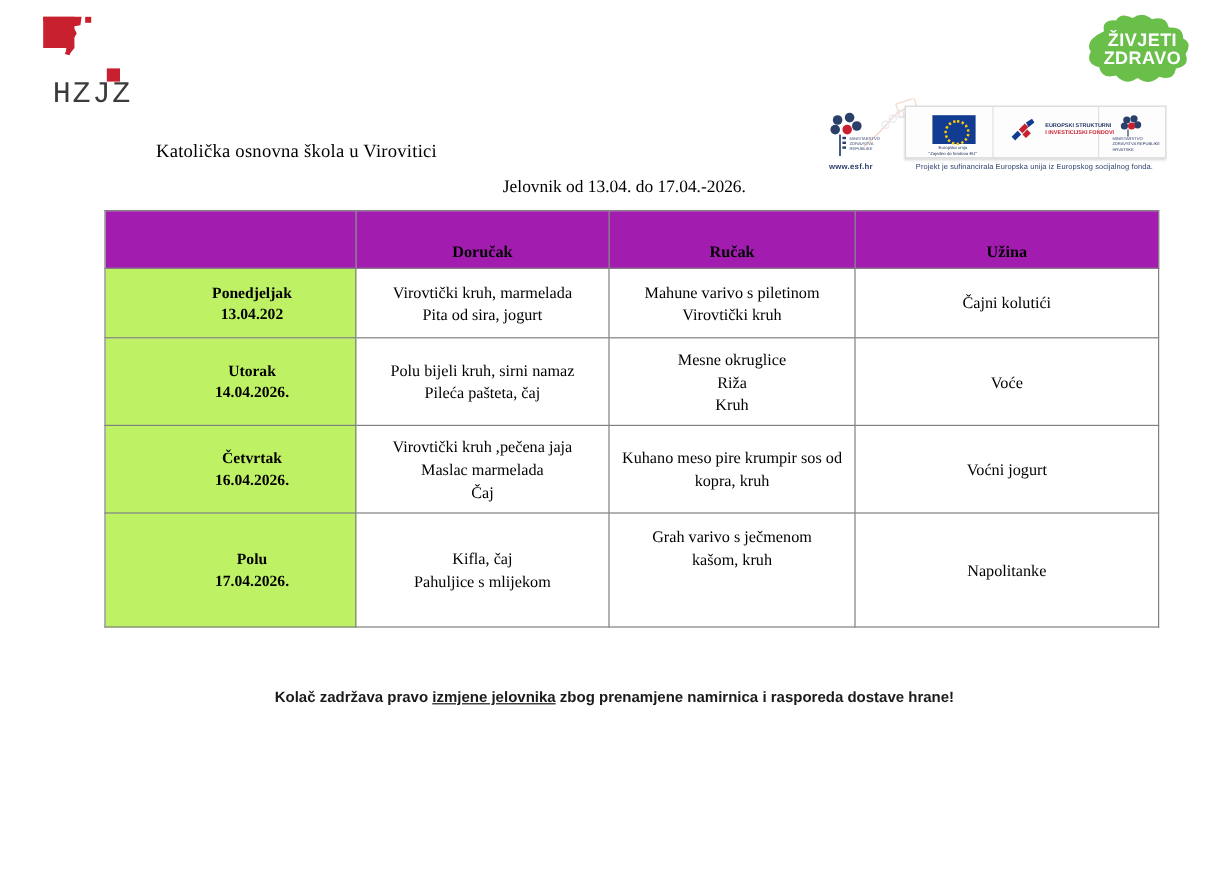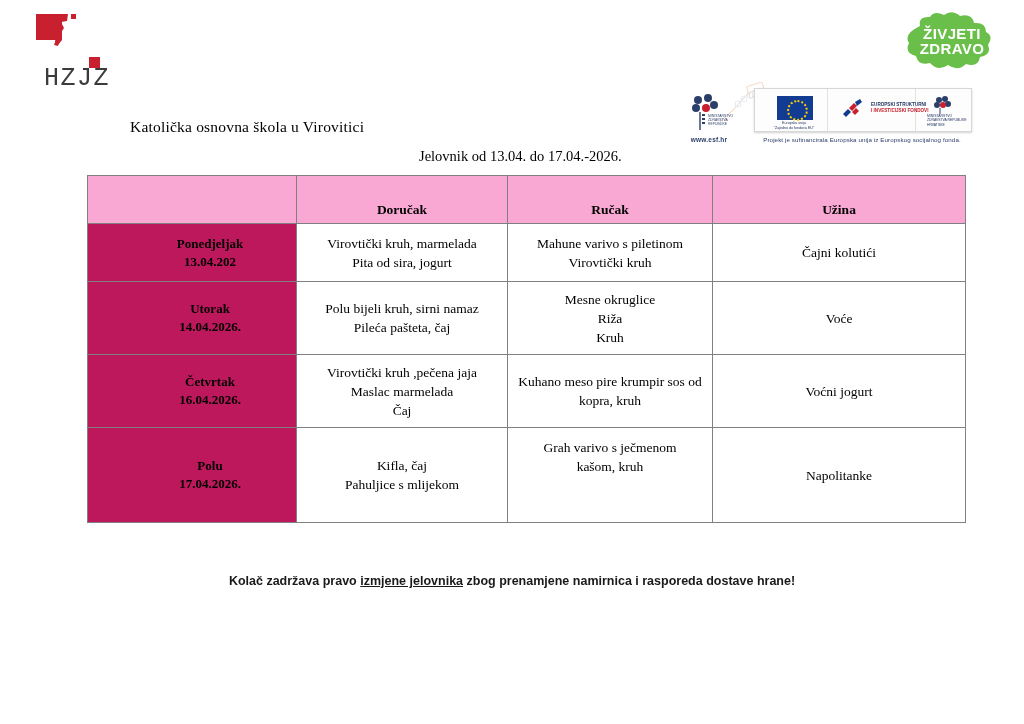--- a/index.html
+++ b/index.html
@@ -229,34 +229,34 @@
     table-layout: fixed;
   }
   .menu-table td, .menu-table th {
     border: 1px solid #808080;
     padding: 0;
     vertical-align: middle;
     text-align: center;
     font-family: "Liberation Serif", serif;
   }
   .menu-table thead th {
-    background: #f9a8d4;
+    background: #a21caf;
     height: 42px;
     font-size: 13.5px;
     font-weight: bold;
     vertical-align: bottom;
     padding-bottom: 5px;
   }
   .col-day   { width: 209px; }
   .col-break { width: 211px; }
   .col-lunch { width: 205px; }
   .col-snack { width: 253px; }
 
   td.day-cell {
-    background: #be185d;
+    background: #bef264;
     font-weight: bold;
     font-size: 13px;
     line-height: 18px;
     padding-left: 36px;
   }
   td.meal-cell {
     font-size: 13.5px;
     line-height: 19px;
     padding: 3px 6px;
   }

